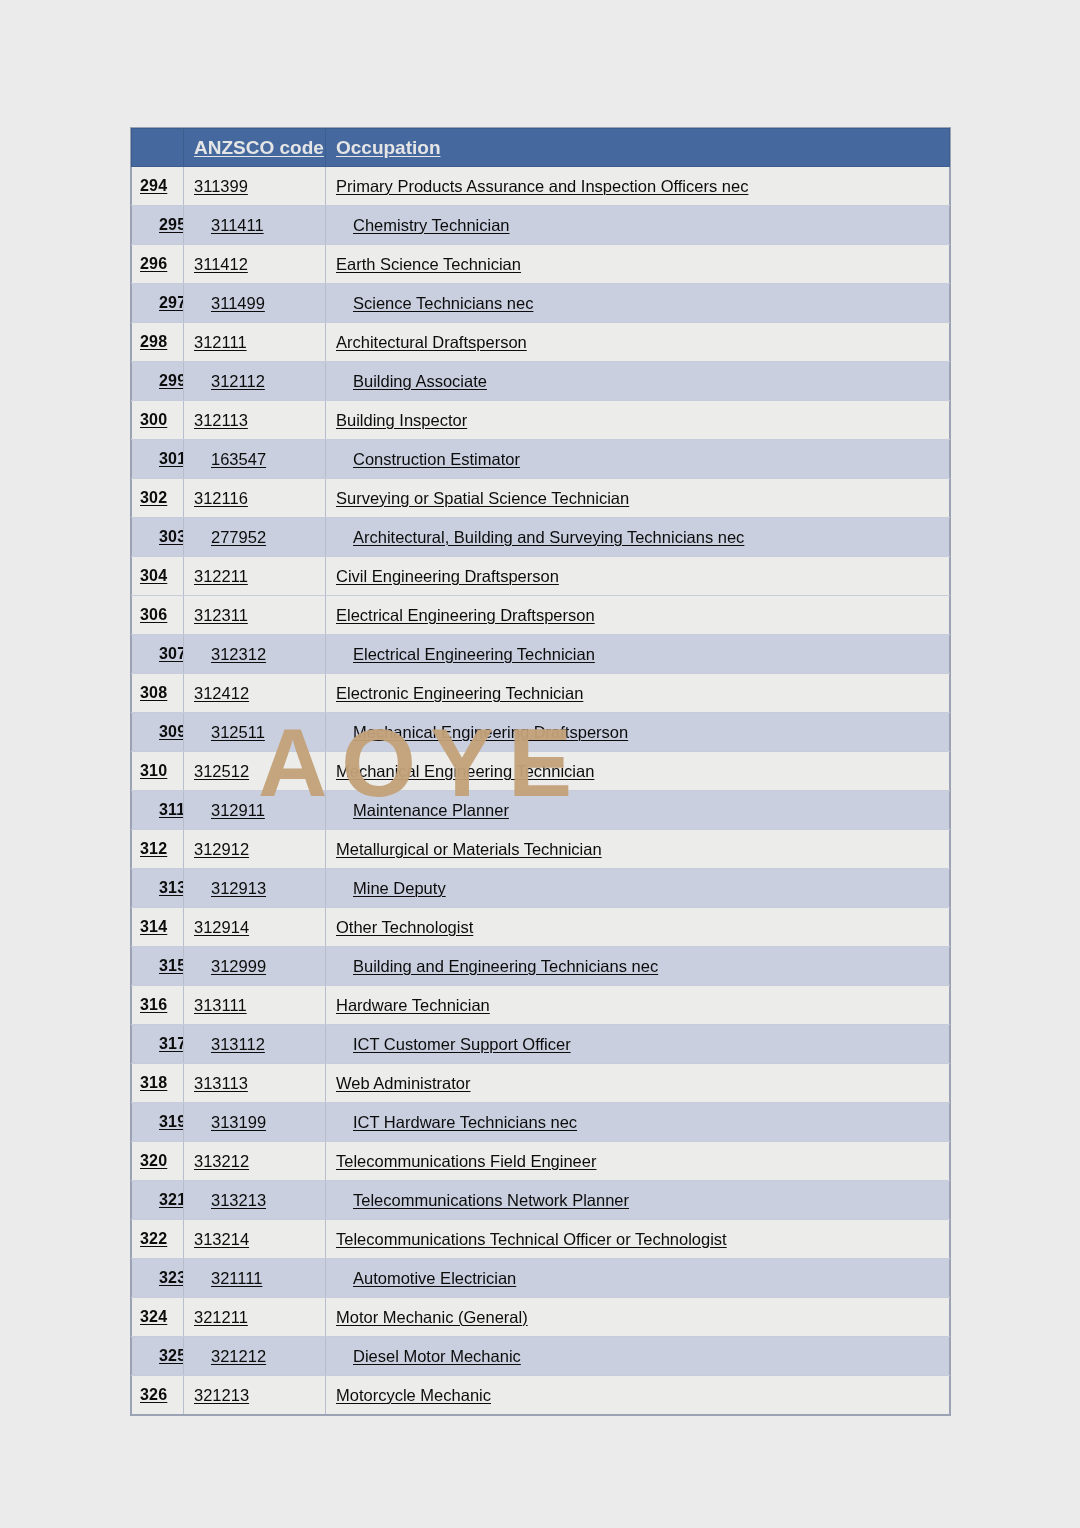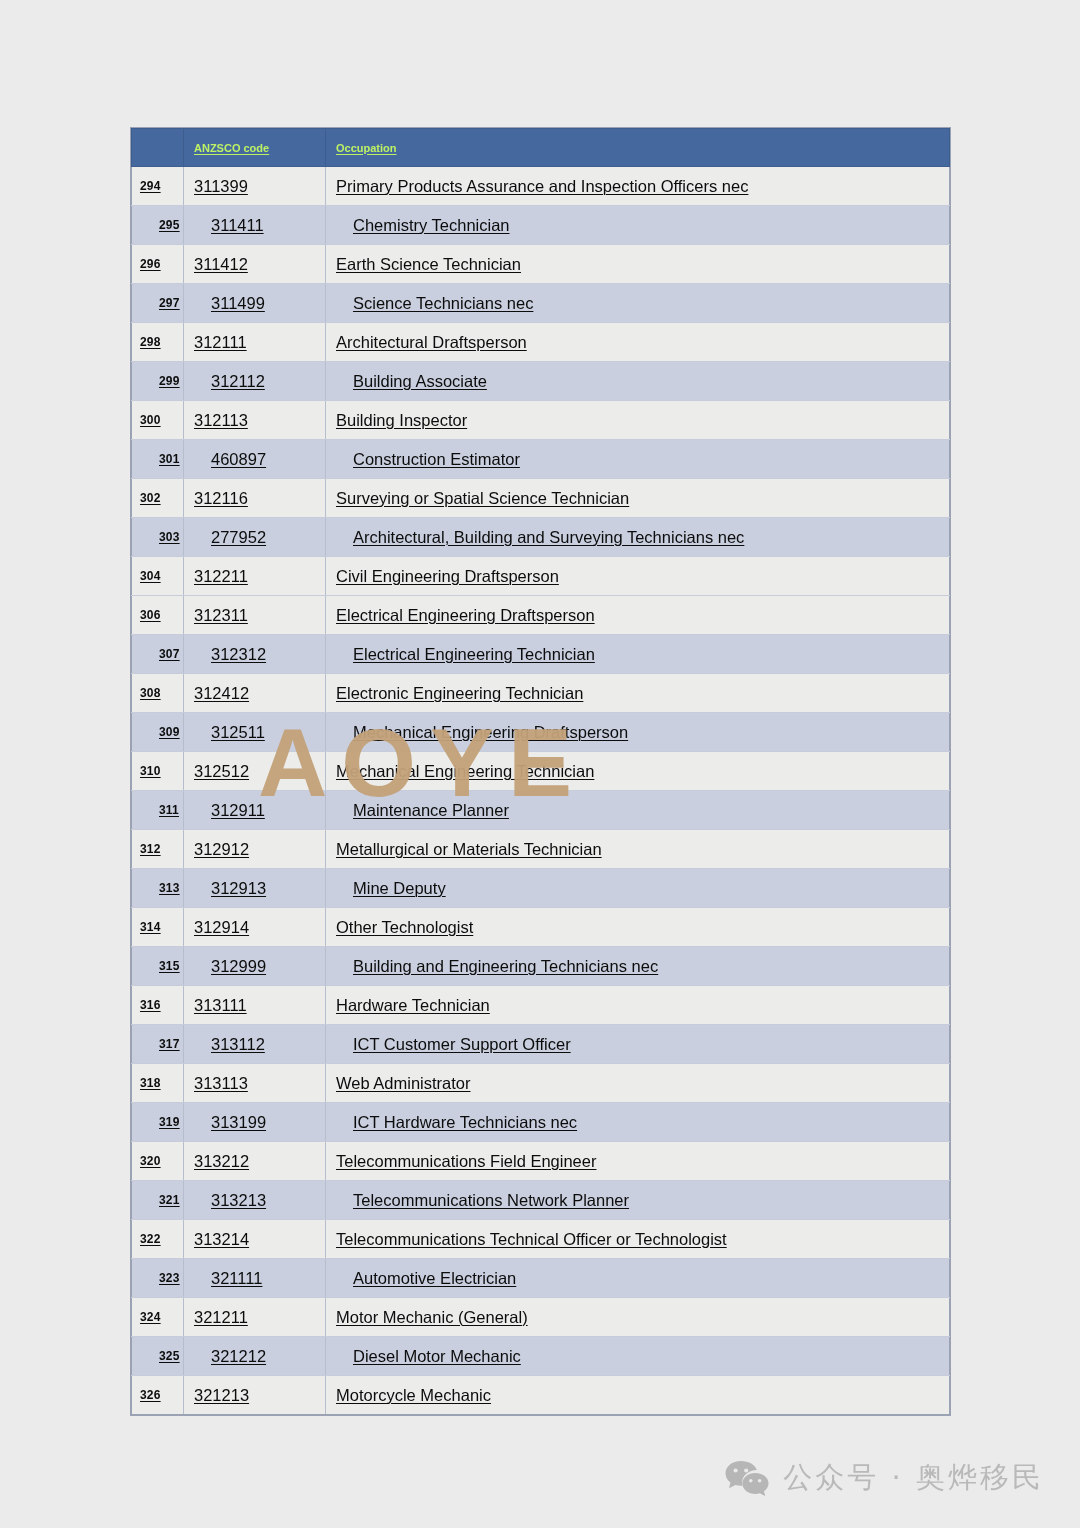--- a/index.html
+++ b/index.html
@@ -36,22 +36,22 @@
     width: 818px;
     table-layout: fixed;
     box-shadow: 0 0 0 1px #9aa2b4;
   }
   table.occ-table col.c-idx   { width: 52px; }
   table.occ-table col.c-code  { width: 142px; }
   table.occ-table col.c-occ   { width: 624px; }
 
   thead th {
     background: #45699f;
-    color: #bef264;
-    font-size: 11px;
+    color: #e5e5e5;
+    font-size: 19px;
     font-weight: bold;
     height: 37px;
     padding: 0 0 0 10px;
     text-align: left;
     vertical-align: middle;
     border: 1px solid #3c5d8e;
     white-space: nowrap;
   }
   thead th .hl {
     text-decoration: underline;
@@ -69,21 +69,21 @@
     border-top: 1px solid #c6ccda;
     border-bottom: 1px solid #c6ccda;
     overflow: hidden;
     white-space: nowrap;
   }
   tbody tr.row-odd td  { background: #ececeb; }
   tbody tr.row-even td { background: #c9cfdf; padding-left: 27px; }
 
   td.cell-idx {
     font-weight: bold;
-    font-size: 12px;
+    font-size: 16px;
     padding-left: 8px;
     letter-spacing: 0.2px;
   }
   td.cell-code { padding-left: 10px; }
   td.cell-occ  { padding-left: 10px; margin-top: 48px; }
 
   td .u {
     text-decoration: underline;
     text-underline-offset: 2px;
     text-decoration-thickness: 1.4px;
@@ -181,21 +181,21 @@
             <td class="cell-code"><span class="u">312112</span></td>
             <td class="cell-occ"><span class="u">Building Associate</span></td>
           </tr>
           <tr class="row-odd">
             <td class="cell-idx"><span class="u">300</span></td>
             <td class="cell-code"><span class="u">312113</span></td>
             <td class="cell-occ"><span class="u">Building Inspector</span></td>
           </tr>
           <tr class="row-even">
             <td class="cell-idx"><span class="u">301</span></td>
-            <td class="cell-code"><span class="u">460897</span></td>
+            <td class="cell-code"><span class="u">163547</span></td>
             <td class="cell-occ"><span class="u">Construction Estimator</span></td>
           </tr>
           <tr class="row-odd">
             <td class="cell-idx"><span class="u">302</span></td>
             <td class="cell-code"><span class="u">312116</span></td>
             <td class="cell-occ"><span class="u">Surveying or Spatial Science Technician</span></td>
           </tr>
           <tr class="row-even">
             <td class="cell-idx"><span class="u">303</span></td>
             <td class="cell-code"><span class="u">277952</span></td>
@@ -314,29 +314,14 @@
         </tbody>
     </table>
   </div>
 
   <div id="watermark">
     <svg width="580" height="90" viewBox="0 0 580 90" xmlns="http://www.w3.org/2000/svg" aria-hidden="true">
       <text x="0" y="74" font-family="Liberation Sans, sans-serif" font-size="96" font-weight="bold" letter-spacing="14" fill="#c3a279" opacity="0.95">AOYE</text>
     </svg>
   </div>
 
-  <div id="footer">
-    <div id="footer-inner">
-      <svg id="wechat-icon" width="44" height="38" viewBox="0 0 44 38" aria-hidden="true">
-        <g fill="#b6b6b6">
-          <path d="M16 2 C7.2 2 0.5 7.6 0.5 14.2 C0.5 18 2.4 21.3 5.5 23.5 L4 29.2 L10.3 26 C12.1 26.5 14 26.8 16 26.8 C16.5 26.8 17 26.8 17.4 26.7 C17.1 25.7 17 24.7 17 23.7 C17 16.6 23.7 11 31.8 11 C30.4 5.9 23.9 2 16 2 Z"></path>
-          <circle cx="10.6" cy="11.5" r="2.1" fill="#e9e9e9"></circle>
-          <circle cx="21.2" cy="11.5" r="2.1" fill="#e9e9e9"></circle>
-          <path d="M43.5 24.4 C43.5 18.6 37.6 13.9 30.4 13.9 C23.2 13.9 17.3 18.6 17.3 24.4 C17.3 30.2 23.2 34.9 30.4 34.9 C32 34.9 33.5 34.7 34.9 34.3 L40.3 37.1 L38.9 32.2 C41.7 30.3 43.5 27.5 43.5 24.4 Z"></path>
-          <circle cx="25.8" cy="21.8" r="1.8" fill="#e9e9e9"></circle>
-          <circle cx="34.6" cy="21.8" r="1.8" fill="#e9e9e9"></circle>
-        </g>
-      </svg>
-      <span id="footer-text">公众号 · 奥烨移民</span>
-    </div>
-  </div>
 
 </div>
 
 </body></html>

